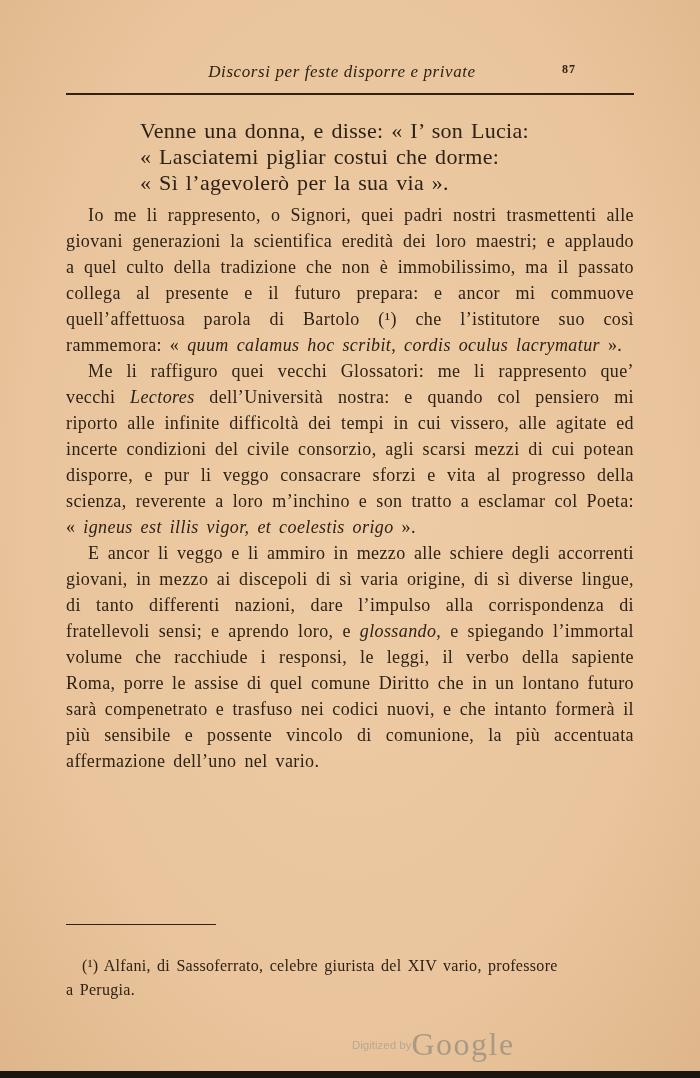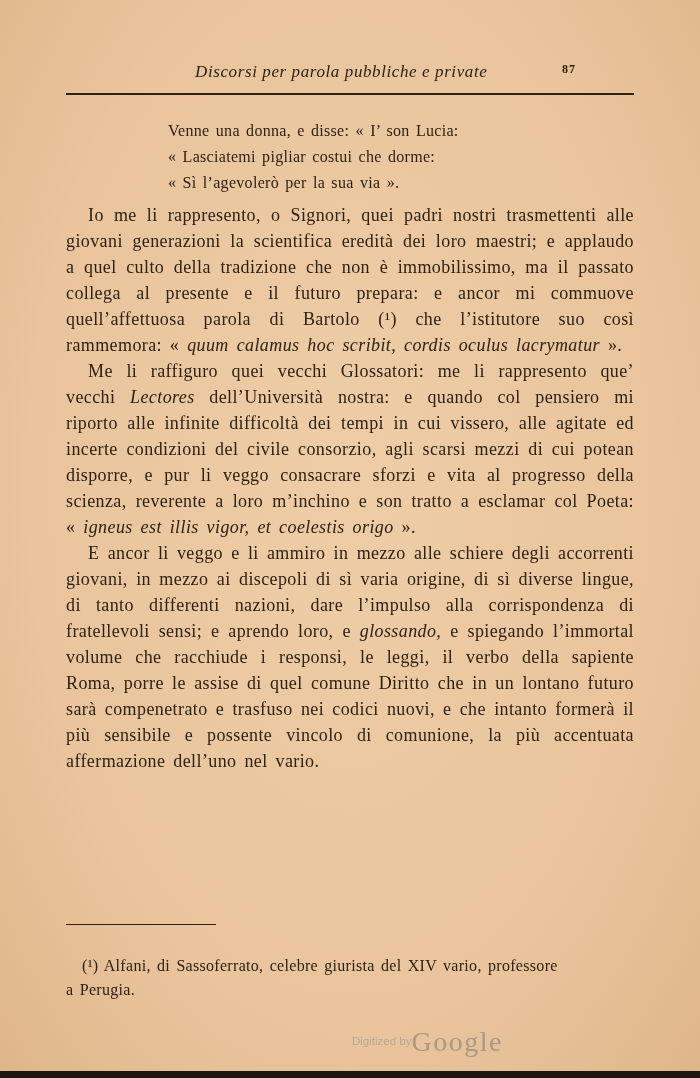--- a/index.html
+++ b/index.html
@@ -25,21 +25,21 @@
     font-size: 12px; font-weight: bold; letter-spacing: 1px;
   }
   .header-rule {
     position: absolute; top: 93px; left: 66px; right: 66px;
     border-top: 2px solid #2e2215;
   }
 
   
   .verse {
     position: absolute; top: 118px; left: 140px;
-    font-size: 16px; line-height: 26px; letter-spacing: 0.3px; word-spacing: 2px; margin-left: 28px;
+    font-size: 22px; line-height: 26px; letter-spacing: 0.3px; word-spacing: 2px;
   }
 
   
   .body-text {
     position: absolute; top: 202px; left: 66px; width: 568px;
     font-size: 18px; line-height: 26px; text-align: justify;
     letter-spacing: 0.4px; word-spacing: 3px;
   }
   .para { margin: 0; text-indent: 22px; }
   .para em { font-style: italic; }
@@ -56,36 +56,36 @@
   }
 
   
   .watermark { position: absolute; top: 1026px; left: 352px; white-space: nowrap; }
   .wm-prefix {
     font-family: "Liberation Sans", sans-serif;
     font-size: 11.5px; color: #b6a892; vertical-align: 6px; 
   }
   .wm-brand {
     font-family: "Liberation Serif", serif;
-    font-size: 28px; color: #a89a85; letter-spacing: 1.5px;
+    font-size: 32px; color: #a89a85; letter-spacing: 1.5px;
   }
 
   
   .scan-edge {
     position: absolute; bottom: 0; left: 0; right: 0; height: 7px;
     background: #1c1610;
   }
 </style>
 </head>
 <body>
 
 <div class="page">
 
   <header class="page-header">
-    <span class="running-title">Discorsi per parola pubbliche e private</span>
+    <span class="running-title">Discorsi per feste disporre e private</span>
     <span class="page-number">87</span>
   </header>
   <div class="header-rule"></div>
 
   <div class="verse">
       <div class="verse-line">Venne una donna, e disse: « I’ son Lucia:</div>
       <div class="verse-line">« Lasciatemi pigliar costui che dorme:</div>
       <div class="verse-line">« Sì l’agevolerò per la sua via ».</div>
     </div>
 

